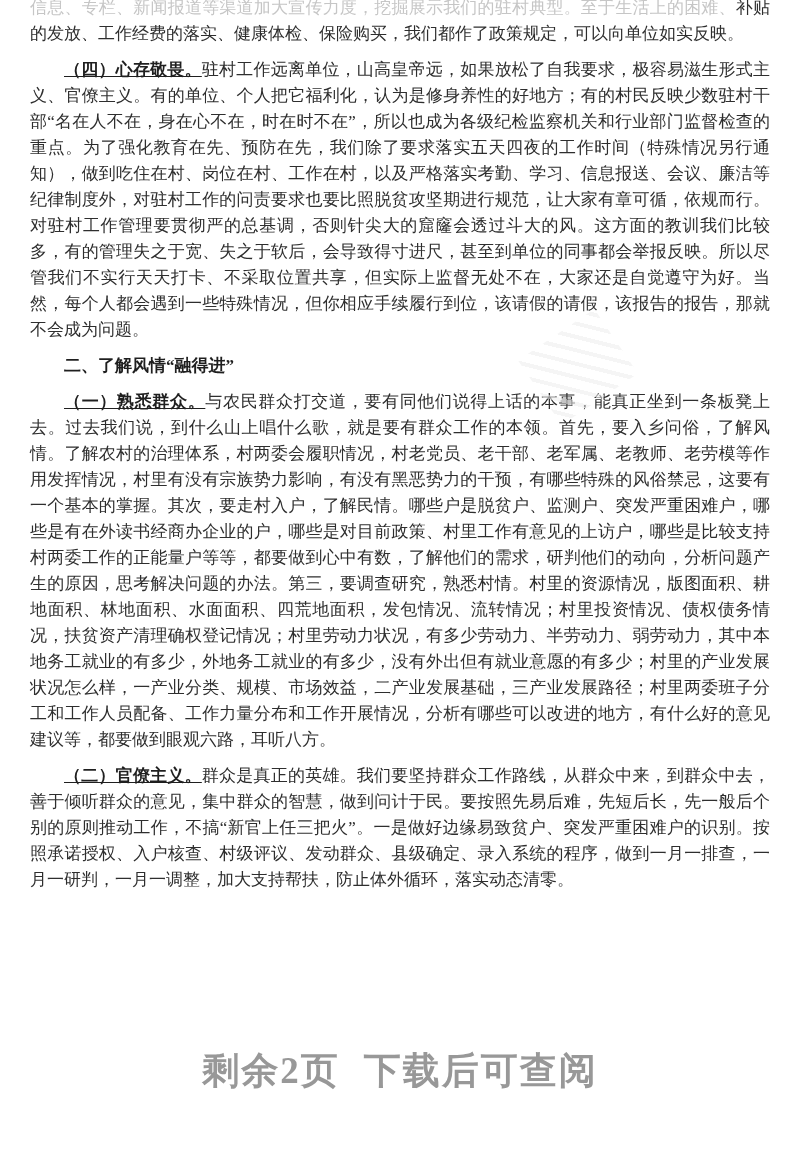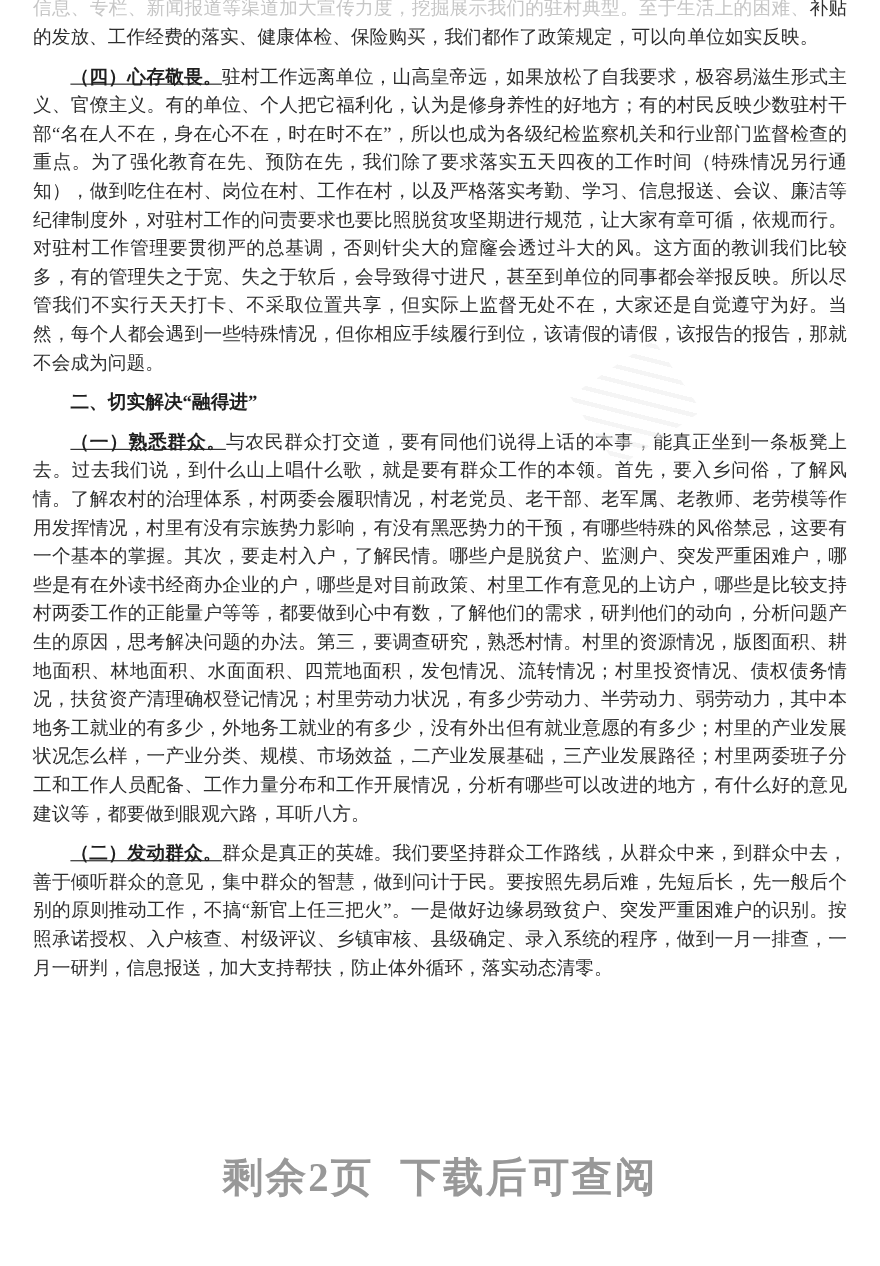--- a/index.html
+++ b/index.html
@@ -79,26 +79,26 @@
 </style>
 </head>
 <body>
 
 <div class="page">
 
   <p class="para continuation"><span class="faded">信息、专栏、新闻报道等渠道加大宣传力度，挖掘展示我们的驻村典型。至于生活上的困难、</span><span>补贴的发放、工作经费的落实、健康体检、保险购买，我们都作了政策规定，可以向单位如实反映。</span></p>
 
   <p class="para"><span class="lead">（四）心存敬畏。</span><span>驻村工作远离单位，山高皇帝远，如果放松了自我要求，极容易滋生形式主义、官僚主义。有的单位、个人把它福利化，认为是修身养性的好地方；有的村民反映少数驻村干部“名在人不在，身在心不在，时在时不在”，所以也成为各级纪检监察机关和行业部门监督检查的重点。为了强化教育在先、预防在先，我们除了要求落实五天四夜的工作时间（特殊情况另行通知），做到吃住在村、岗位在村、工作在村，以及严格落实考勤、学习、信息报送、会议、廉洁等纪律制度外，对驻村工作的问责要求也要比照脱贫攻坚期进行规范，让大家有章可循，依规而行。对驻村工作管理要贯彻严的总基调，否则针尖大的窟窿会透过斗大的风。这方面的教训我们比较多，有的管理失之于宽、失之于软后，会导致得寸进尺，甚至到单位的同事都会举报反映。所以尽管我们不实行天天打卡、不采取位置共享，但实际上监督无处不在，大家还是自觉遵守为好。当然，每个人都会遇到一些特殊情况，但你相应手续履行到位，该请假的请假，该报告的报告，那就不会成为问题。</span></p>
 
-  <p class="heading">二、切实解决“融得进”</p>
+  <p class="heading">二、了解风情“融得进”</p>
 
 
   <p class="para"><span class="lead">（一）熟悉群众。</span><span>与农民群众打交道，要有同他们说得上话的本事，能真正坐到一条板凳上去。过去我们说，到什么山上唱什么歌，就是要有群众工作的本领。首先，要入乡问俗，了解风情。了解农村的治理体系，村两委会履职情况，村老党员、老干部、老军属、老教师、老劳模等作用发挥情况，村里有没有宗族势力影响，有没有黑恶势力的干预，有哪些特殊的风俗禁忌，这要有一个基本的掌握。其次，要走村入户，了解民情。哪些户是脱贫户、监测户、突发严重困难户，哪些是有在外读书经商办企业的户，哪些是对目前政策、村里工作有意见的上访户，哪些是比较支持村两委工作的正能量户等等，都要做到心中有数，了解他们的需求，研判他们的动向，分析问题产生的原因，思考解决问题的办法。第三，要调查研究，熟悉村情。村里的资源情况，版图面积、耕地面积、林地面积、水面面积、四荒地面积，发包情况、流转情况；村里投资情况、债权债务情况，扶贫资产清理确权登记情况；村里劳动力状况，有多少劳动力、半劳动力、弱劳动力，其中本地务工就业的有多少，外地务工就业的有多少，没有外出但有就业意愿的有多少；村里的产业发展状况怎么样，一产业分类、规模、市场效益，二产业发展基础，三产业发展路径；村里两委班子分工和工作人员配备、工作力量分布和工作开展情况，分析有哪些可以改进的地方，有什么好的意见建议等，都要做到眼观六路，耳听八方。</span></p>
 
-  <p class="para"><span class="lead">（二）发动群众。</span><span>群众是真正的英雄。我们要坚持群众工作路线，从群众中来，到群众中去，善于倾听群众的意见，集中群众的智慧，做到问计于民。要按照先易后难，先短后长，先一般后个别的原则推动工作，不搞“新官上任三把火”。一是做好边缘易致贫户、突发严重困难户的识别。按照承诺授权、入户核查、村级评议、乡镇审核、县级确定、录入系统的程序，做到一月一排查，一月一研判，信息报送，加大支持帮扶，防止体外循环，落实动态清零。</span></p>
+  <p class="para"><span class="lead">（二）官僚主义。</span><span>群众是真正的英雄。我们要坚持群众工作路线，从群众中来，到群众中去，善于倾听群众的意见，集中群众的智慧，做到问计于民。要按照先易后难，先短后长，先一般后个别的原则推动工作，不搞“新官上任三把火”。一是做好边缘易致贫户、突发严重困难户的识别。按照承诺授权、入户核查、村级评议、发动群众、县级确定、录入系统的程序，做到一月一排查，一月一研判，一月一调整，加大支持帮扶，防止体外循环，落实动态清零。</span></p>
 
   <div class="watermark"></div>
 
   <div class="footer">
     <span>剩余2页</span>
     <span>下载后可查阅</span>
   </div>
 
 </div>
 

